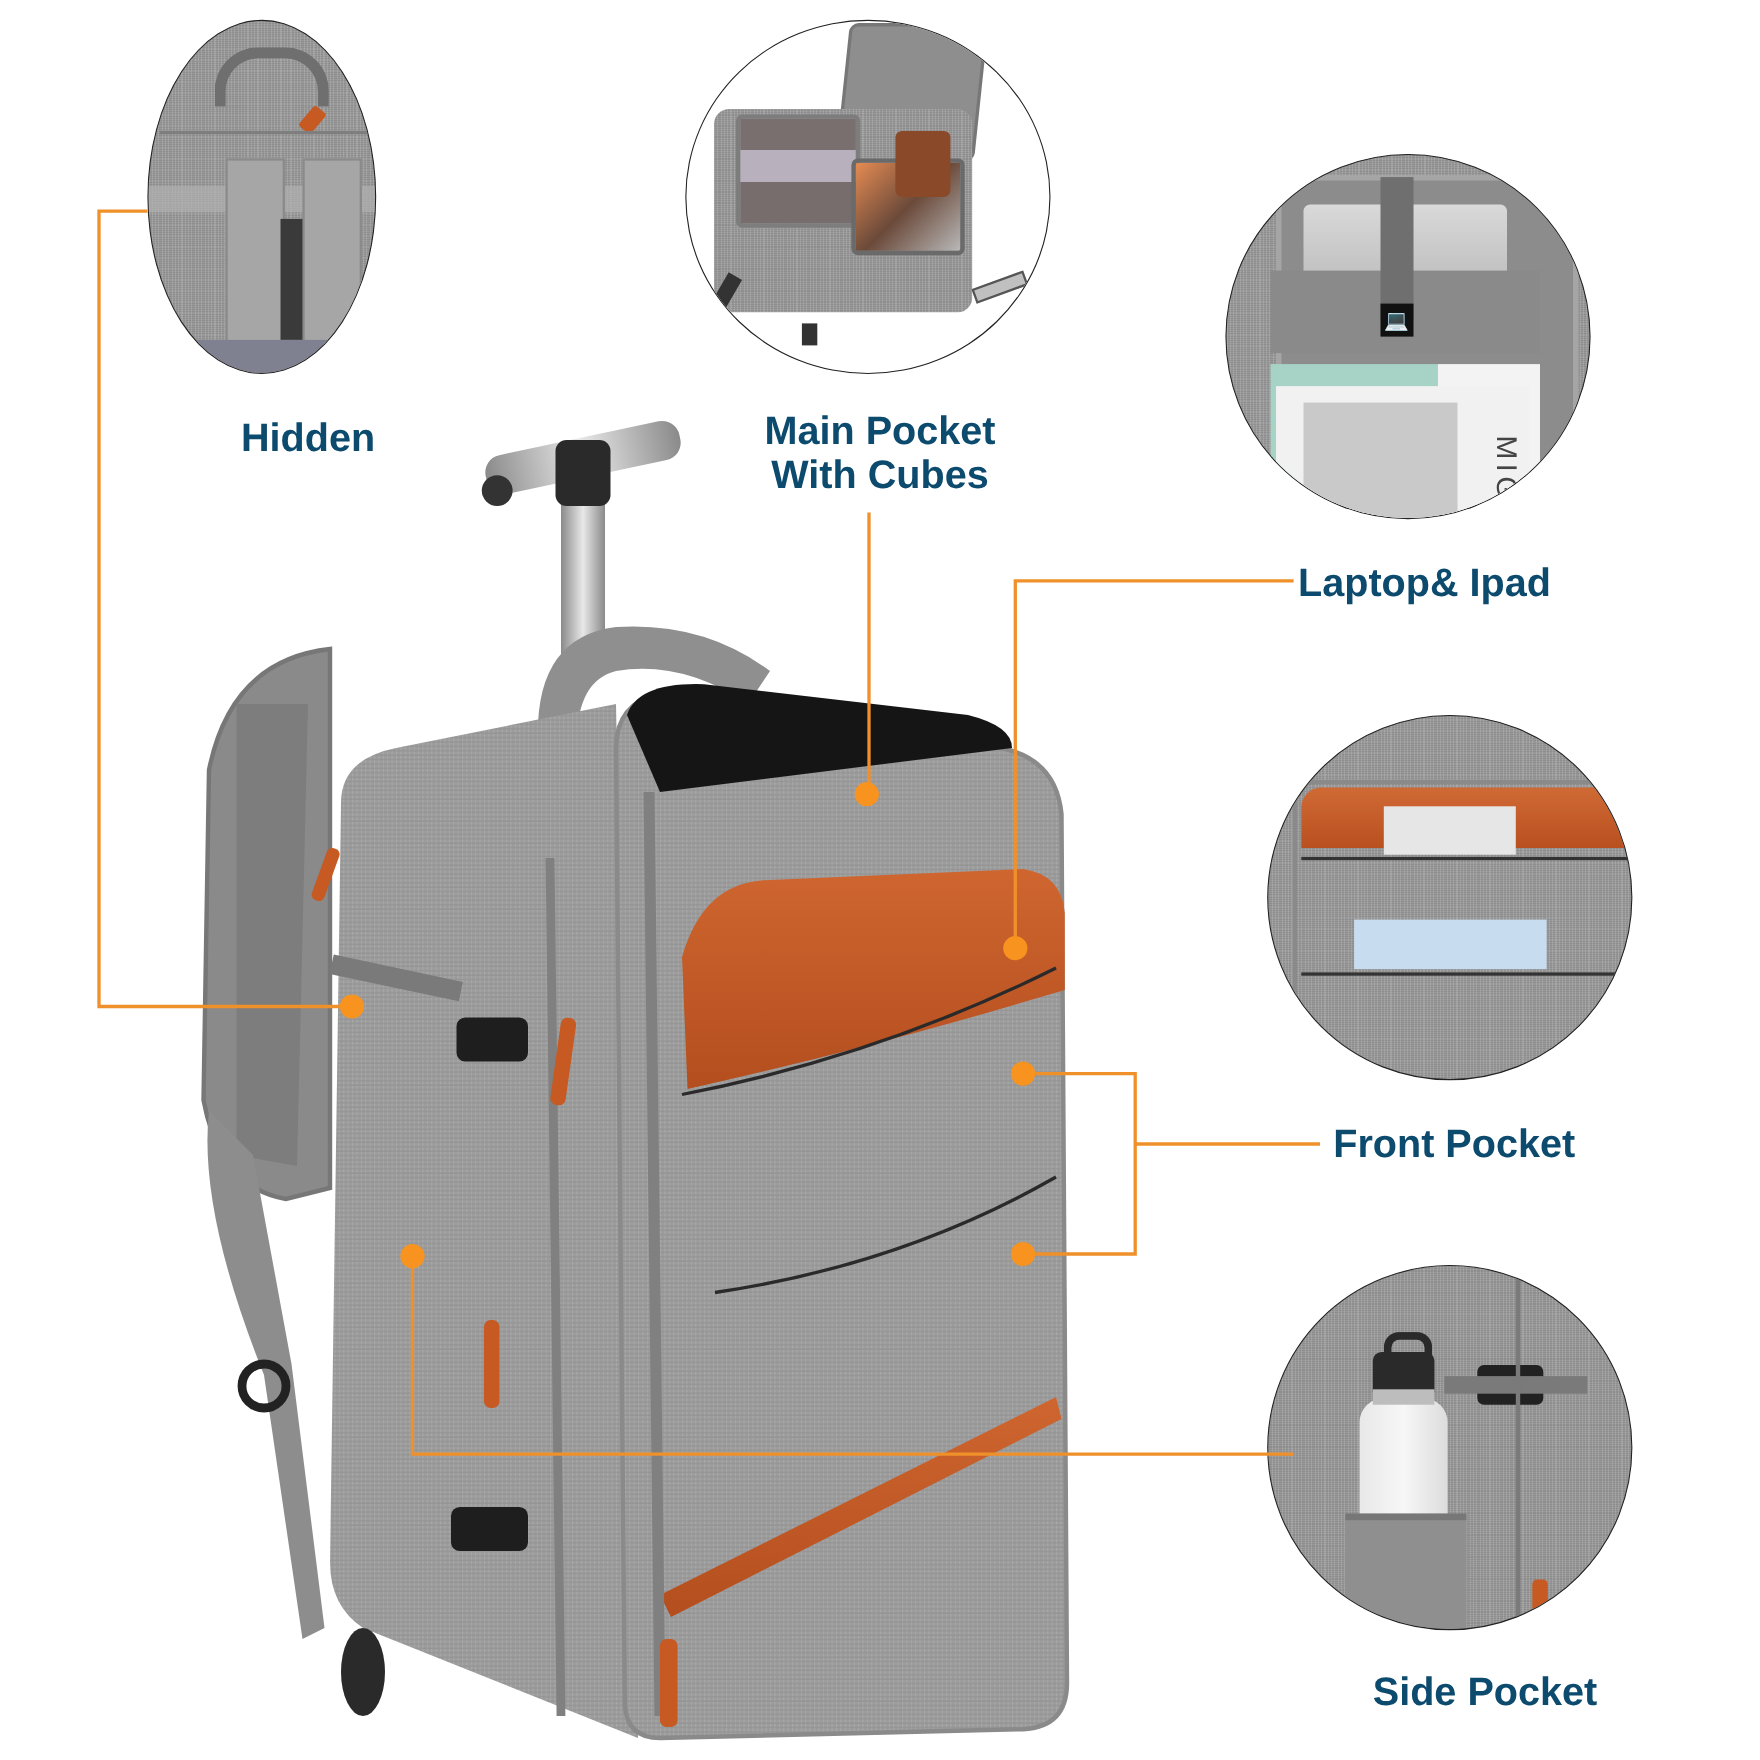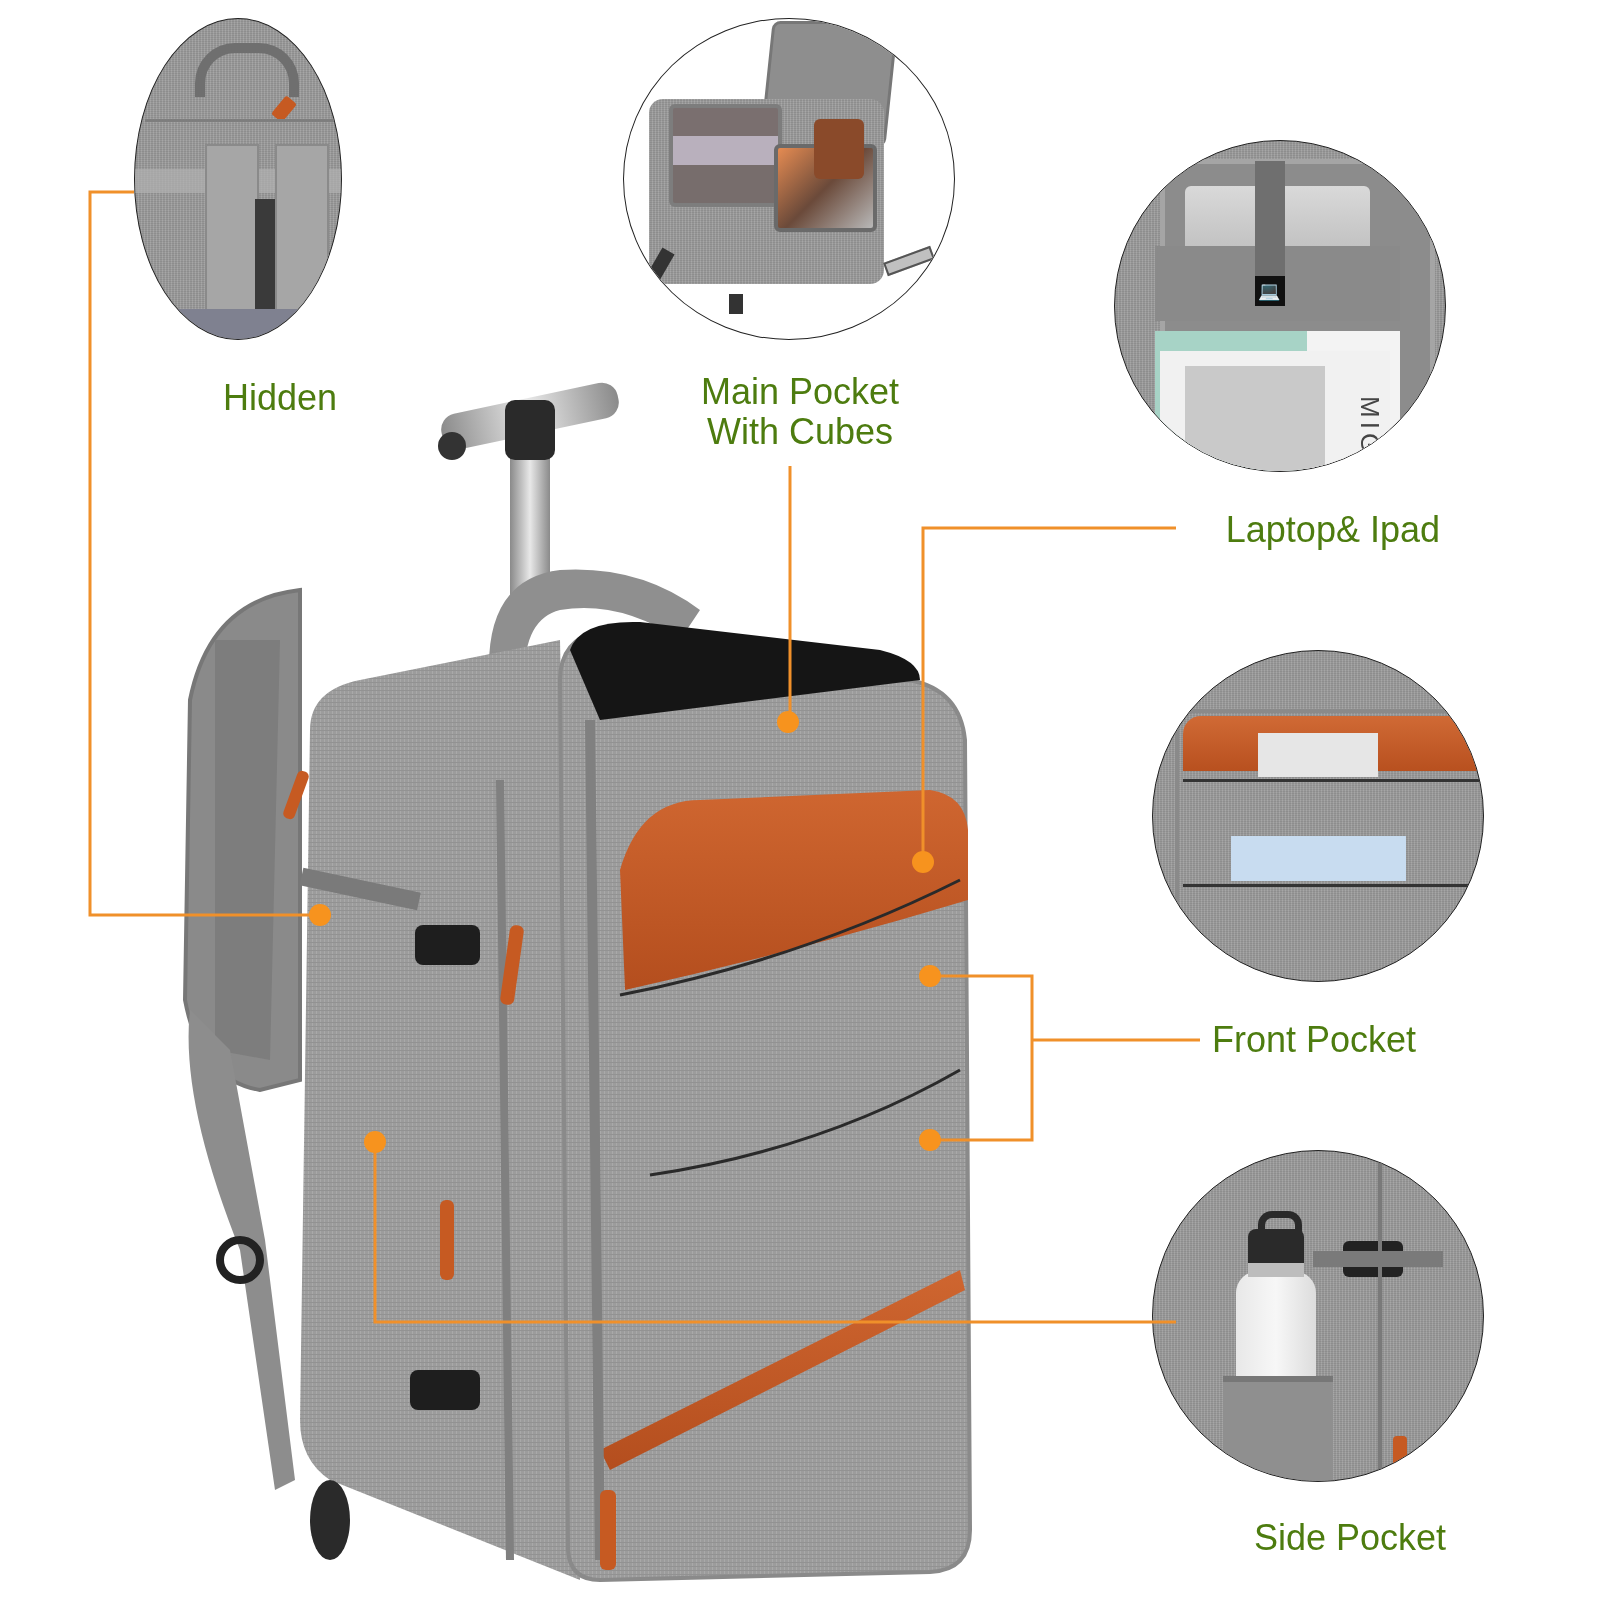--- a/index.html
+++ b/index.html
@@ -1,18 +1,18 @@
 <!DOCTYPE html>
 <html><head>
 <meta charset="utf-8">
 <style>
   html, body { margin:0; padding:0; background:#ffffff; }
   body { width:1600px; height:1600px; position:relative; overflow:hidden;
          font-family:"Liberation Sans", sans-serif; }
-  .label { position:absolute; font-weight:400; color:#4d7c0f; font-size:36px;
+  .label { position:absolute; font-weight:700; color:#0c4a6e; font-size:36px;
            line-height:40px; text-align:center; white-space:nowrap; }
   .circle { position:absolute; border-radius:50%; border:1.5px solid #222;
             overflow:hidden; background:#9a9a9a; }
   .fabric { background:
       repeating-linear-gradient(90deg, rgba(255,255,255,0.07) 0 1px, rgba(0,0,0,0.05) 1px 3px),
       repeating-linear-gradient(0deg, rgba(255,255,255,0.05) 0 1px, rgba(0,0,0,0.04) 1px 2px),
       #9b9b9b; }
   .abs { position:absolute; }
   svg.overlay { position:absolute; left:0; top:0; }
 </style>
@@ -160,17 +160,17 @@
 
 <div class="label" style="left:120px; top:378px; width:320px;">
   <div>Hidden</div>
 </div>
 
 <div class="label" style="left:640px; top:372px; width:320px;">
   <div>Main Pocket</div>
   <div>With Cubes</div>
 </div>
 
-<div class="label" style="left:1180px; top:510px; width:260px; text-align:right;">Laptop&amp; Ipad</div>
+<div class="label" style="left:1180px; top:510px; width:260px; text-align:left;">Laptop&amp; Ipad</div>
 
 <div class="label" style="left:1212px; top:1020px; width:260px; text-align:left;">Front Pocket</div>
 
 <div class="label" style="left:1220px; top:1518px; width:260px; text-align:center;">Side Pocket</div>
 
 </body></html>

